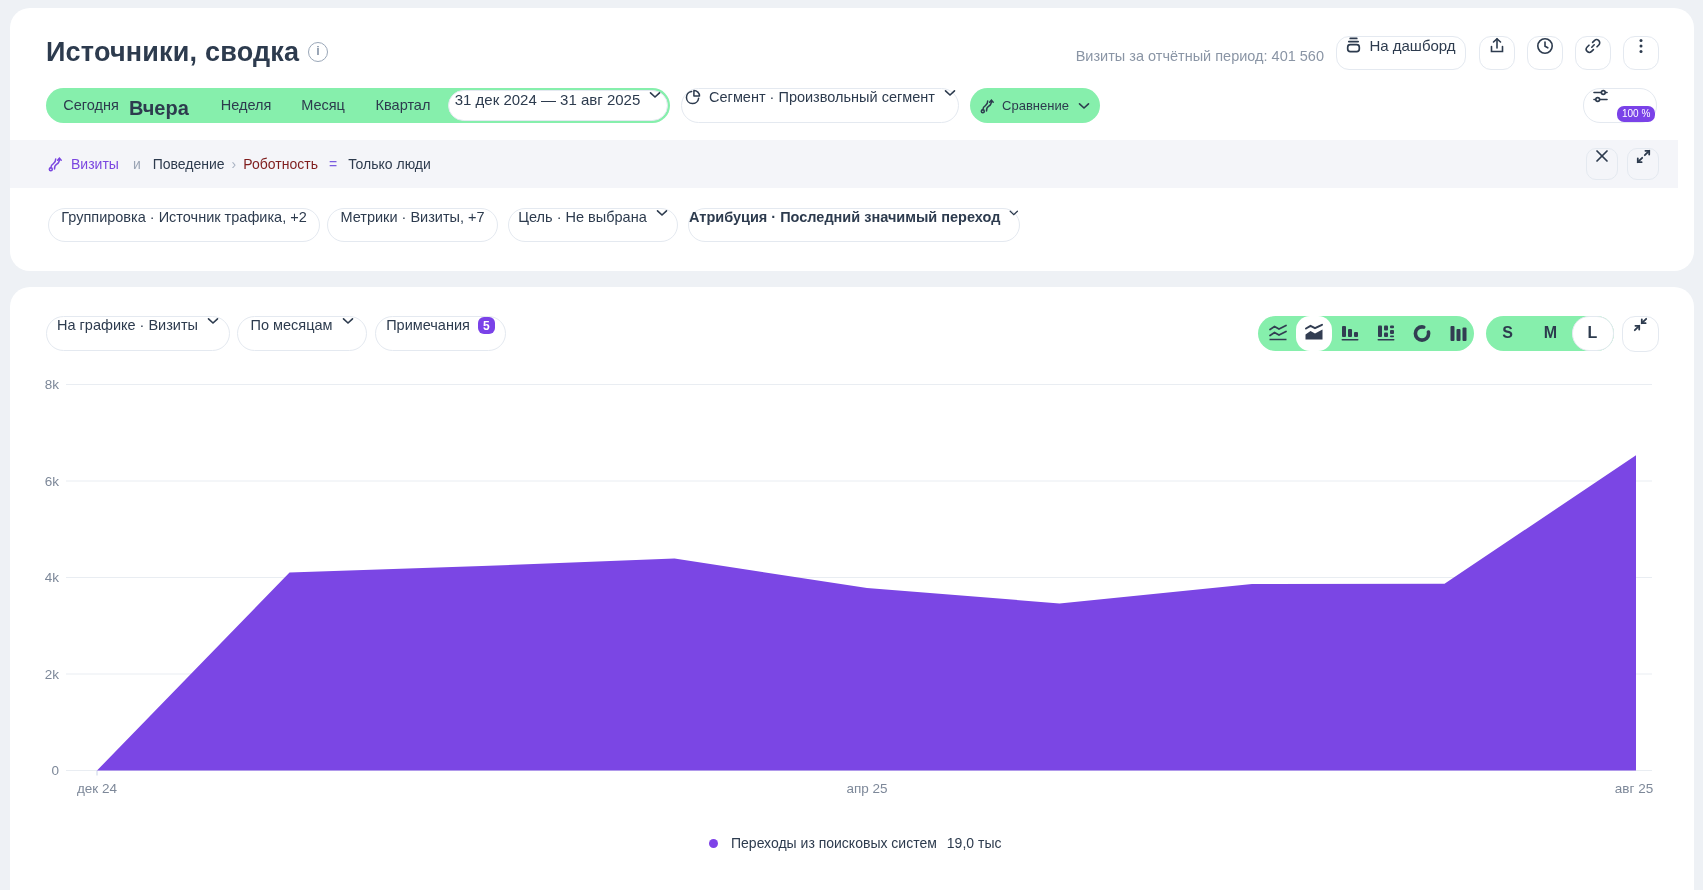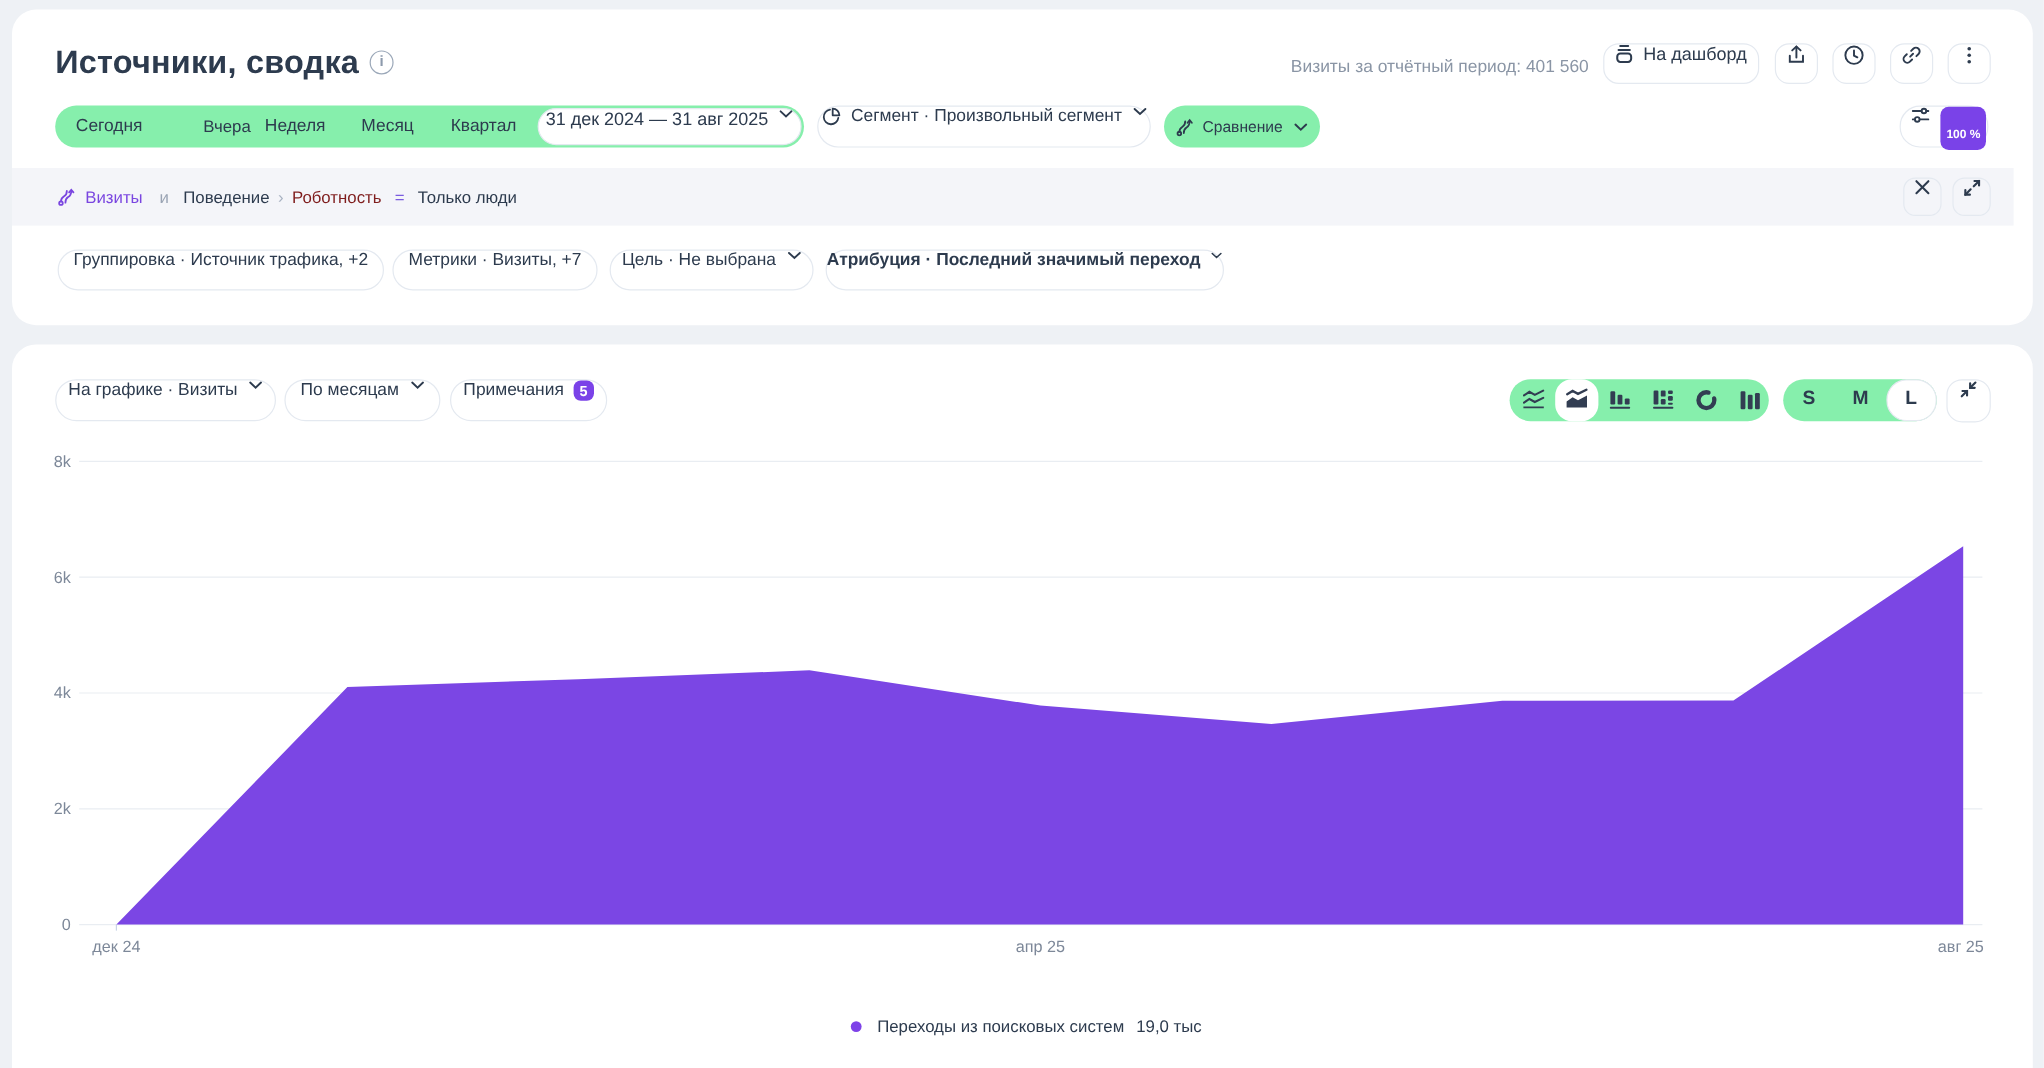--- a/index.html
+++ b/index.html
@@ -56,21 +56,21 @@
   <div class="pill" style="left:1613px; top:28px; width:36px; height:34px; border-radius:12px;">
     <svg width="18" height="18" viewBox="0 0 18 18" fill="#2d3b4e">
       <circle cx="9" cy="3.6" r="1.5"></circle>
         <circle cx="9" cy="9" r="1.5"></circle>
         <circle cx="9" cy="14.4" r="1.5"></circle>
     </svg>
   </div>
 
   <div class="gpill" style="left:36px; top:80px; width:624px; height:35px;"></div>
   <div class="abs navy" style="left:41px; top:89px; width:80px; text-align:center; font-size:14.5px;">Сегодня</div>
-  <div class="abs navy" style="left:119px; top:89px; width:80px; text-align:right; font-size:14px;">Вчера</div>
+  <div class="abs navy" style="left:119px; top:89px; width:80px; text-align:left; font-size:20px;font-weight:bold;">Вчера</div>
   <div class="abs navy" style="left:196px; top:89px; width:80px; text-align:center; font-size:14.5px;">Неделя</div>
   <div class="abs navy" style="left:273px; top:89px; width:80px; text-align:center; font-size:14.5px;">Месяц</div>
   <div class="abs navy" style="left:353px; top:89px; width:80px; text-align:center; font-size:14.5px;">Квартал</div>
   <div class="pill" style="left:438px; top:82px; width:220px; height:31px; border-radius:16px; font-size:15px;">
     31 дек 2024 — 31 авг 2025
     <svg class="chev" width="12" height="8" viewBox="0 0 12 8" fill="none" stroke="#2d3b4e" stroke-width="1.6" stroke-linecap="round">
         <path d="M1.5 1.8 L6 6 L10.5 1.8"></path>
       </svg>
   </div>
   <div class="pill" style="left:671px; top:80px; width:278px; height:35px; border-radius:18px; font-size:14.5px;">
@@ -98,21 +98,21 @@
 
   <div class="pill" style="left:1573px; top:80px; width:74px; height:35px; border-radius:17px; justify-content:flex-start; padding-left:9px;">
     <svg width="15" height="14" viewBox="0 0 15 14" fill="none" stroke="#2d3b4e" stroke-width="1.6" stroke-linecap="round">
       <path d="M1 3.5 H8"></path>
         <path d="M12.5 3.5 H14"></path>
         <circle cx="10.3" cy="3.5" r="1.9"></circle>
       <path d="M1 10.5 H2.5"></path>
         <path d="M7 10.5 H14"></path>
         <circle cx="4.7" cy="10.5" r="1.9"></circle>
     </svg>
-    <span style="margin-left:9px; background:#7a42e8; color:#fff; font-size:10px; font-weight:bold; border-radius:7px; padding:18px 5px;">100 %</span>
+    <span style="margin-left:9px; background:#7a42e8; color:#fff; font-size:10px; font-weight:normal; border-radius:7px; padding:2px 5px;margin-top:17px;">100 %</span>
   </div>
 
   <div class="abs" style="left:0; top:132px; width:1668px; height:48px; background:#f4f5f9; display:flex; align-items:center;">
     <svg width="15" height="16" viewBox="0 0 15 16" fill="none" stroke="#7a46e0" stroke-width="1.5" stroke-linecap="round" style="margin-left:38px;">
       <path d="M2.8 11.9 C2.8 9.9 3.2 8.9 5.4 7.6 C7.3 6.5 7.7 5.5 7.7 3.1"></path>
       <path d="M11.4 2.9 C11.4 5.9 11 6.9 8.8 8.2 C6.9 9.3 6.5 10.3 6.5 12.9"></path>
       <path d="M9.6 4.3 L11.4 2.2 L13.2 4.3"></path>
         <circle cx="2.8" cy="13.3" r="1.5"></circle>
     </svg>
     <span style="margin-left:8px; font-size:14px; color:#7a46e0;">Визиты</span>
@@ -233,18 +233,18 @@
       <text x="49" y="198.5" text-anchor="end">6k</text>
       <text x="49" y="295" text-anchor="end">4k</text>
       <text x="49" y="391.5" text-anchor="end">2k</text>
       <text x="49" y="488" text-anchor="end">0</text>
       <text x="87" y="506" text-anchor="middle">дек 24</text>
       <text x="857" y="506" text-anchor="middle">апр 25</text>
       <text x="1624" y="506" text-anchor="middle">авг 25</text>
     </g>
   </svg>
 
-  <div class="abs" style="left:699px; top:560px; display:flex; align-items:center;">
+  <div class="abs" style="left:699px; top:548px; display:flex; align-items:center;">
     <span style="width:9px; height:9px; border-radius:50%; background:#7e42e8; display:inline-block;"></span>
     <span style="margin-left:13px; font-size:14px; color:#2d3b4e;">Переходы из поисковых систем</span>
     <span style="margin-left:10px; font-size:14px; color:#2d3b4e;">19,0 тыс</span>
   </div>
 </div>
 
 </body></html>

